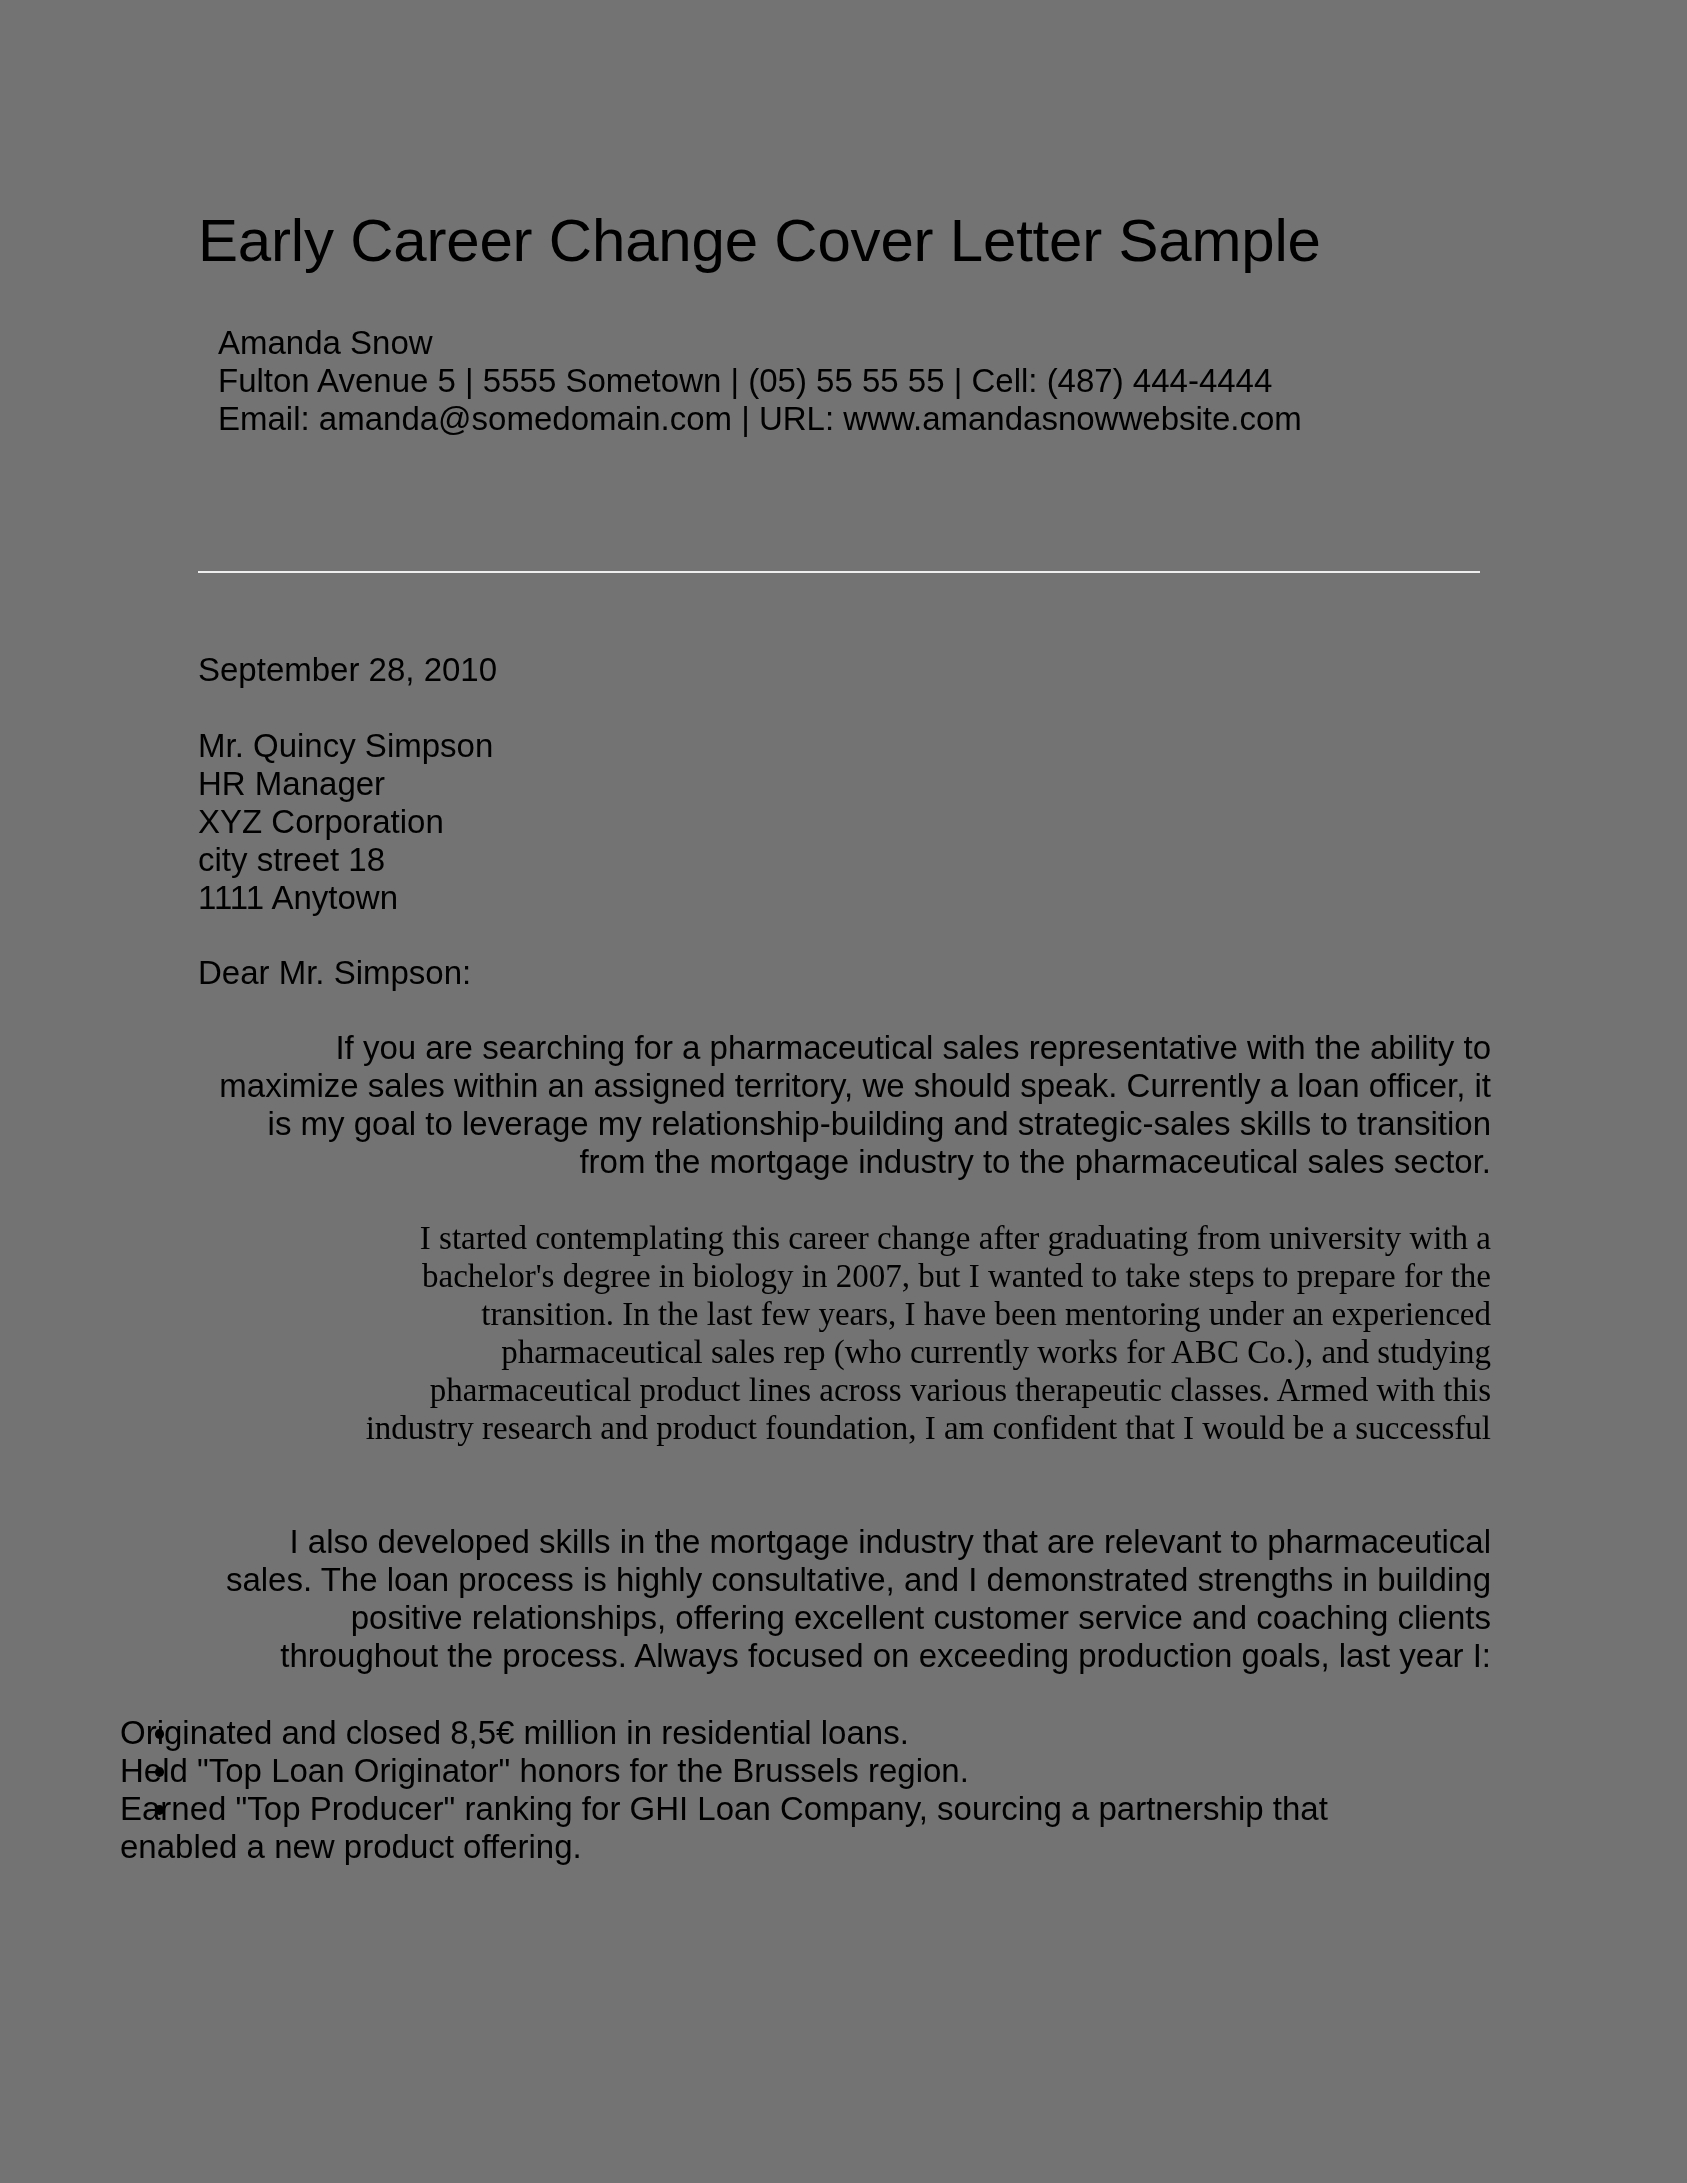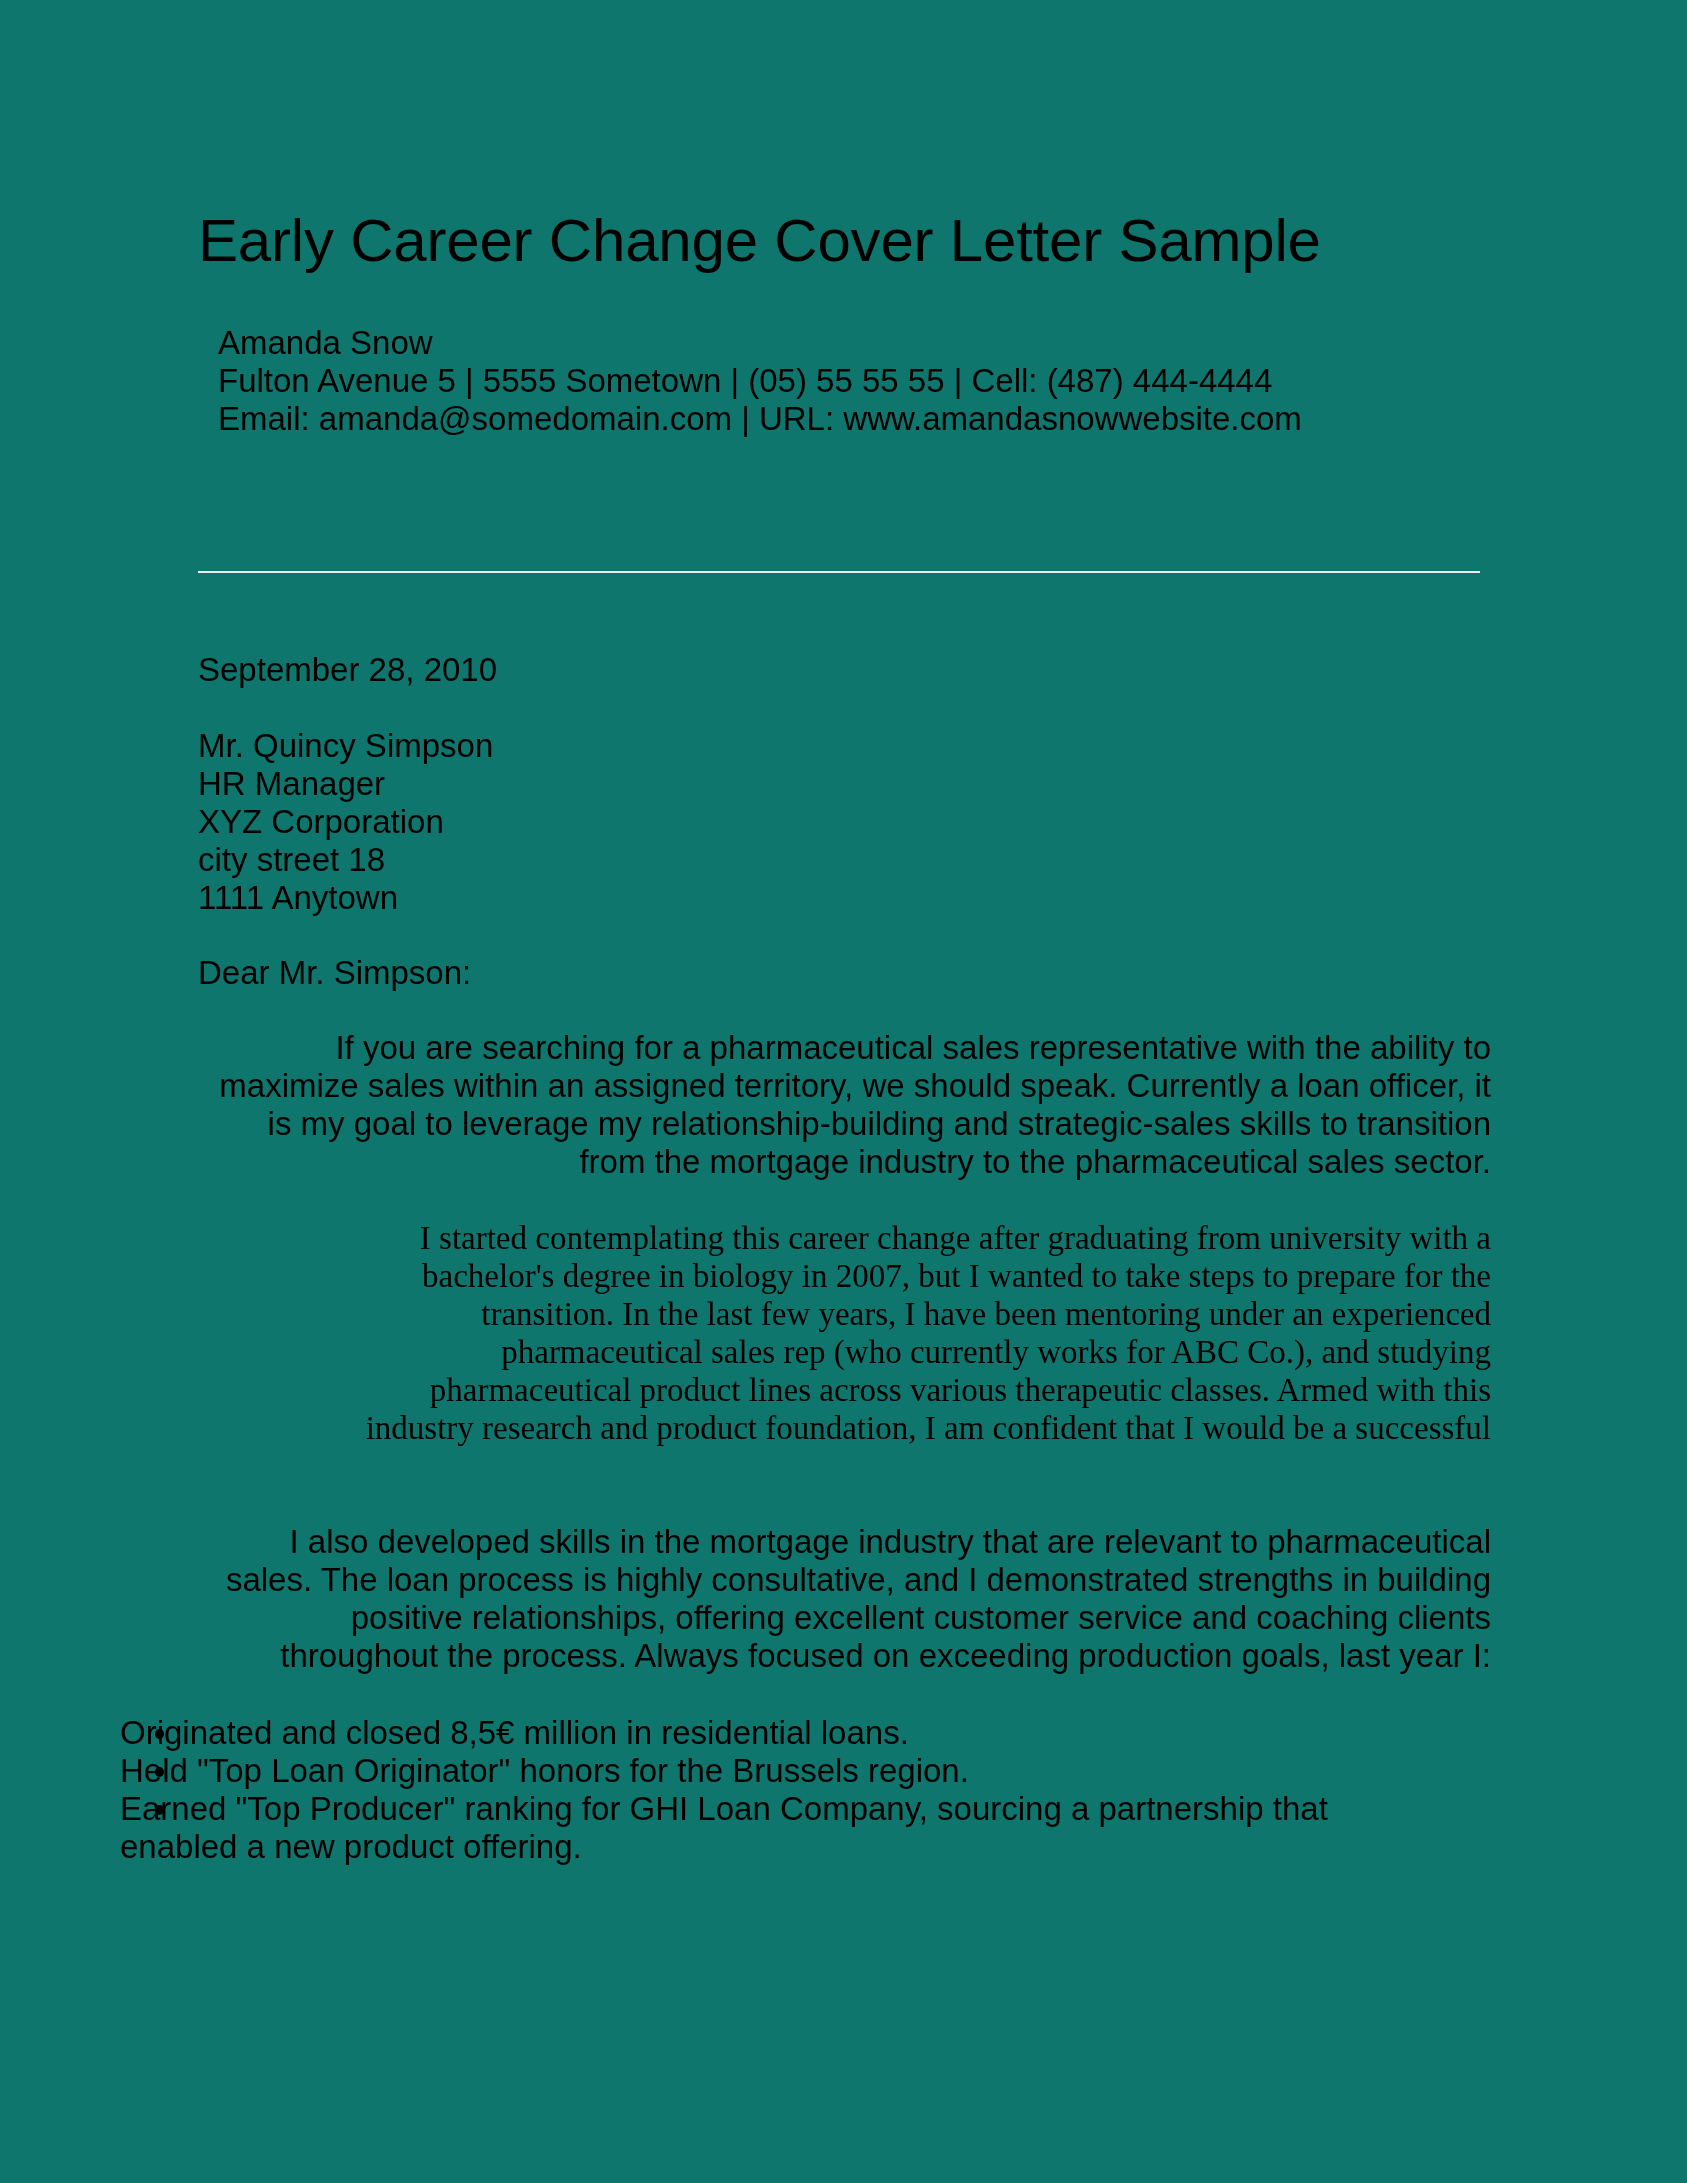--- a/index.html
+++ b/index.html
@@ -13,21 +13,21 @@
       position: relative;
       overflow: hidden;
       font-family: "Liberation Sans", sans-serif;
       color: #000000;
     }
     .page {
       position: absolute;
       left: 0; top: 0;
       width: 1687px;
       height: 2184px;
-      background: #0f766e;
+      background: #737373;
     }
     .content {
       position: absolute;
       left: 198px;
       top: 0;
       width: 1293px;
     }
     .title {
       position: absolute;
       left: 0;

